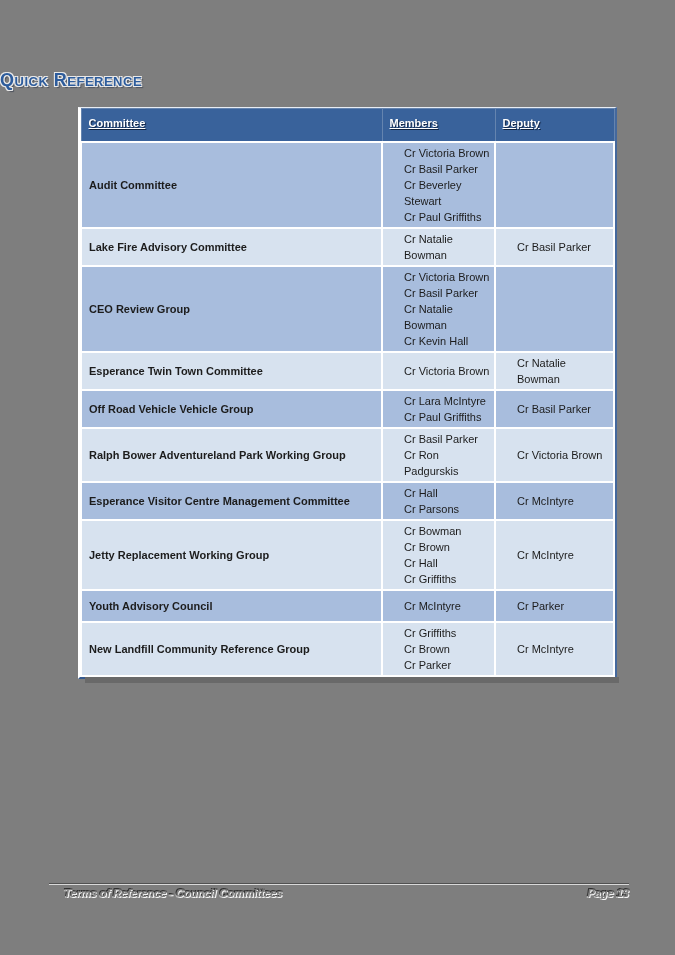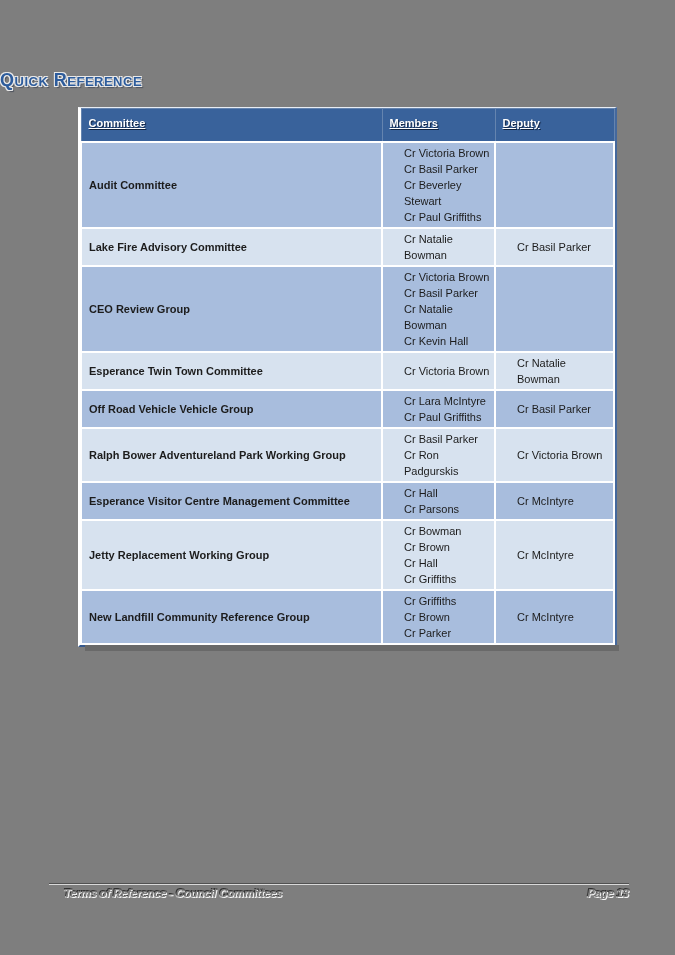--- a/index.html
+++ b/index.html
@@ -177,20 +177,25 @@
         </tr>
           <tr>
           <td class="committee">Jetty Replacement Working Group</td>
           <td class="members">Cr Bowman
 Cr Brown
 Cr Hall
 Cr Griffiths</td>
           <td class="deputy">Cr McIntyre</td>
         </tr>
           <tr>
+          <td class="committee">Youth Advisory Council</td>
+          <td class="members">Cr McIntyre</td>
+          <td class="deputy">Cr Parker</td>
+        </tr>
+          <tr>
           <td class="committee">New Landfill Community Reference Group</td>
           <td class="members">Cr Griffiths
 Cr Brown
 Cr Parker</td>
           <td class="deputy">Cr McIntyre</td>
         </tr>
         </tbody>
     </table>
   </div>
 

